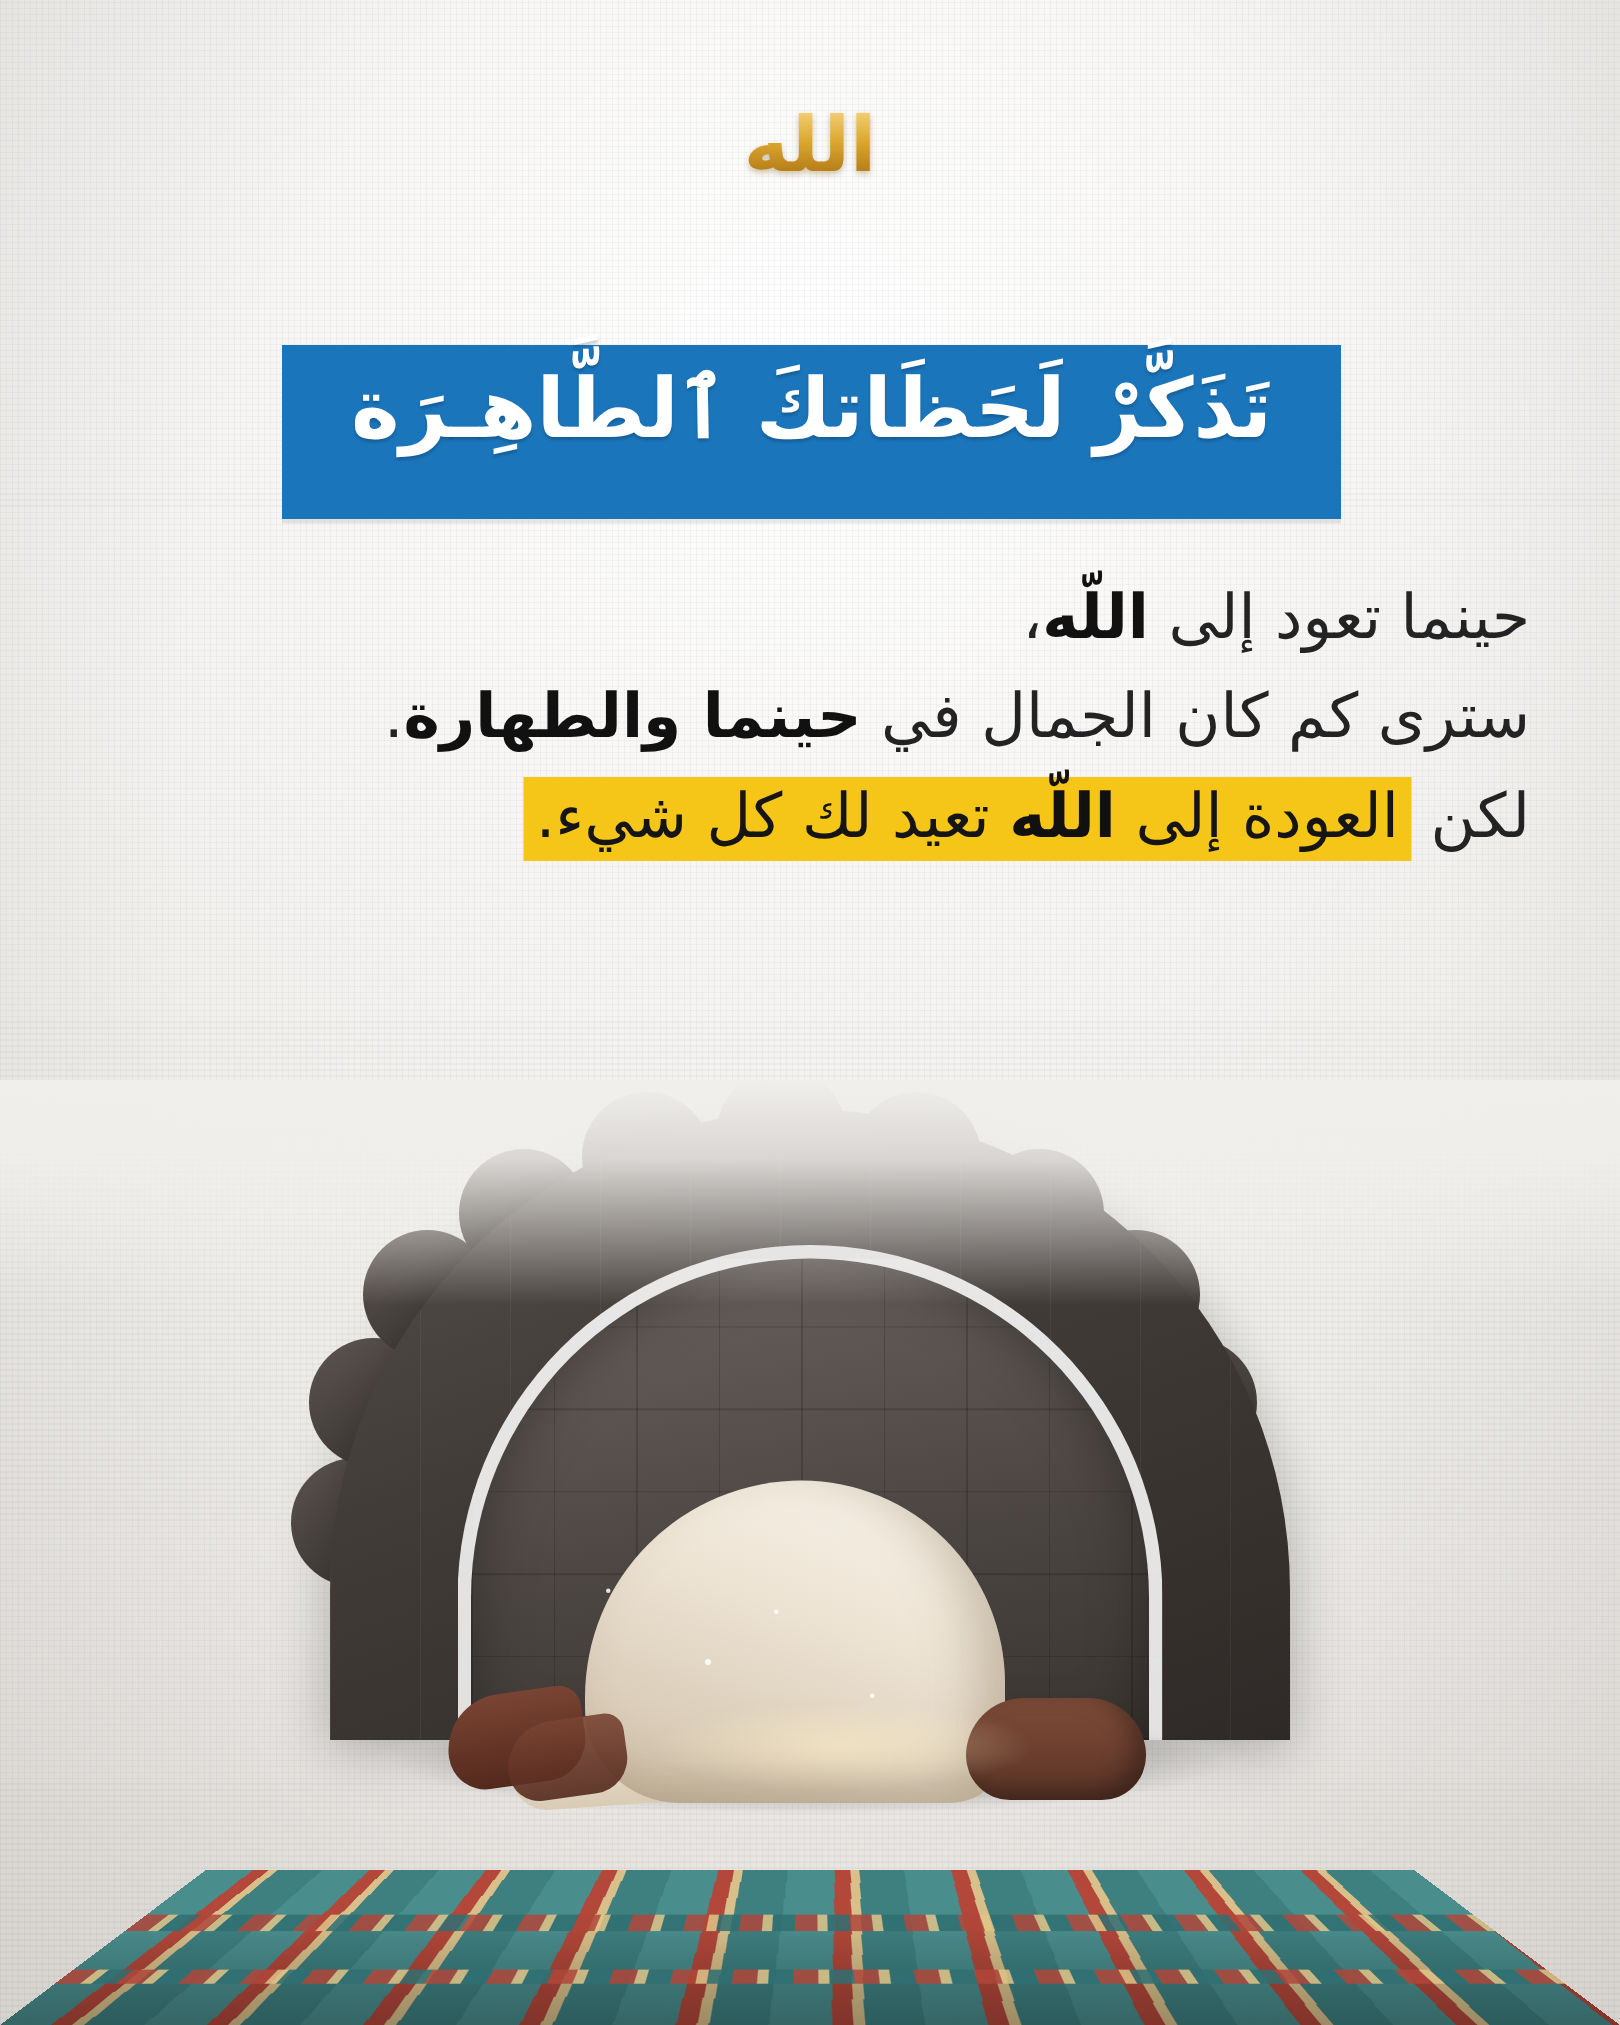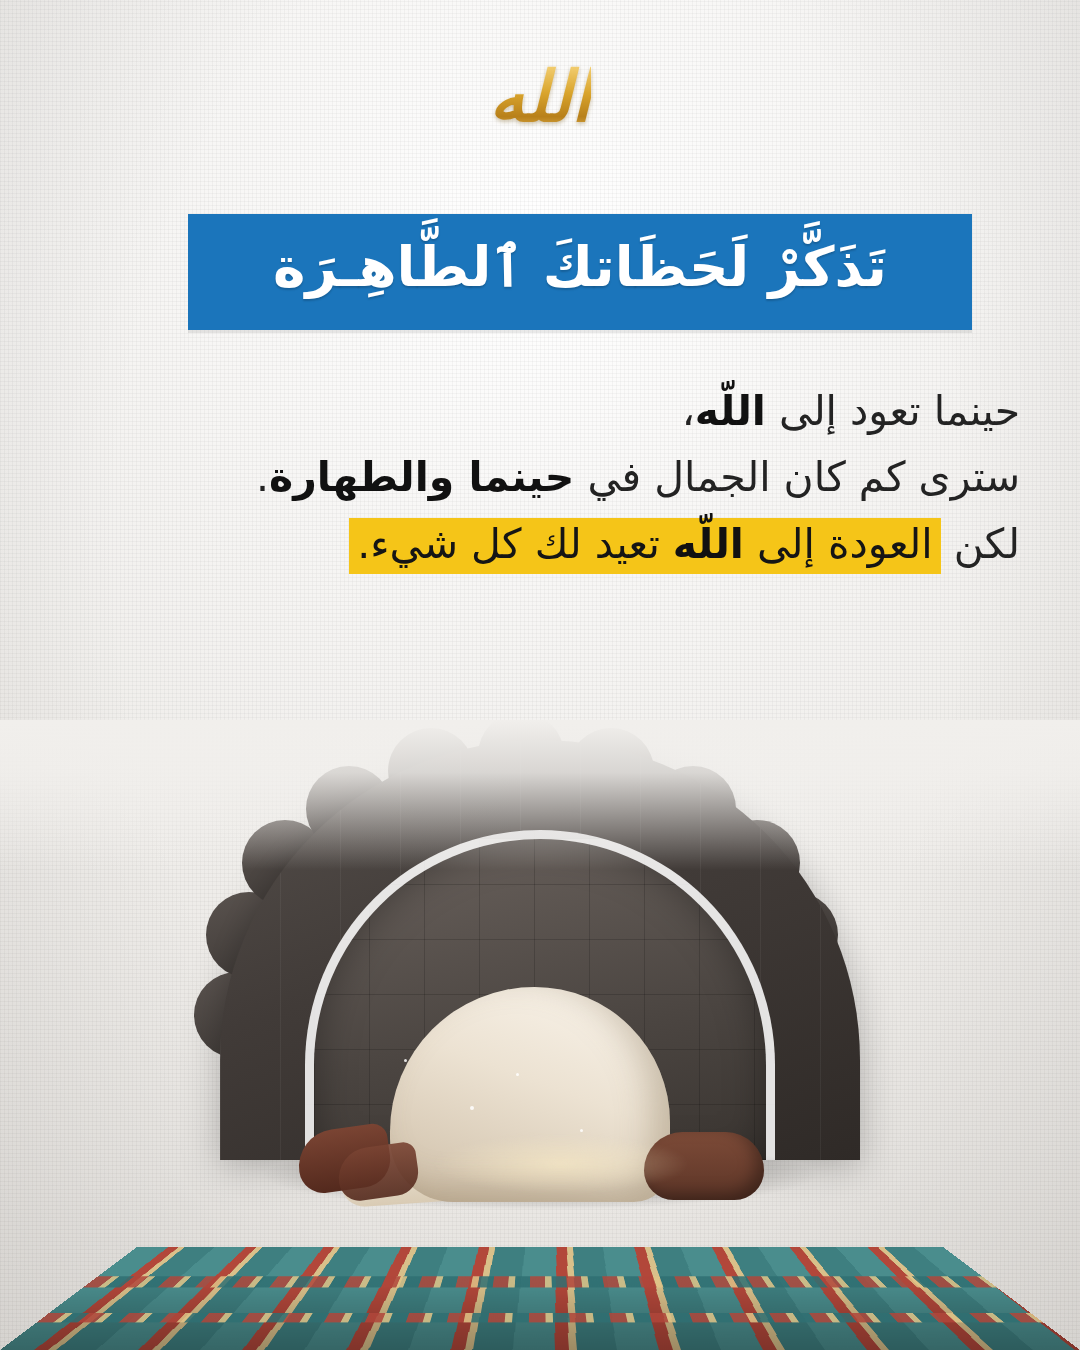--- a/index.html
+++ b/index.html
@@ -45,46 +45,45 @@
     top: 36px;
     left: 0;
     width: 100%;
     height: 130px;
     display: flex;
     align-items: center;
     justify-content: center;
     z-index: 5;
   }
   .logo-calligraphy {
-    font-size: 70px;
+    font-size: 51px;
     line-height: 1;
     font-family: "DejaVu Sans", sans-serif;
     font-weight: bold;
     background: linear-gradient(180deg, #f6d37a 0%, #d9a42c 40%, #b8801a 70%, #f0c868 100%);
     -webkit-background-clip: text;
     background-clip: text;
     color: transparent;
     -webkit-text-fill-color: transparent;
     filter: drop-shadow(0 2px 2px rgba(120,90,20,0.35));
     letter-spacing: -4px;
     padding-bottom: 8px;
-    font-style: italic;
   }
 
   
   .headline-band {
     position: absolute;
-    top: 214px;
+    top: 230px;
     left: 188px;
-    width: 784px;
+    width: 706px;
     min-height: 116px;
     background: #1b75bb;
     box-shadow: 0 3px 0 rgba(0,0,0,0.08);
     display: flex;
-    align-items: center;
+    align-items: flex-start;
     justify-content: center;
     z-index: 6;
     padding: 8px 18px 18px;
   }
   .headline-text {
     color: #ffffff;
     font-size: 55px;
     font-weight: bold;
     line-height: 1.25;
     text-align: center;

